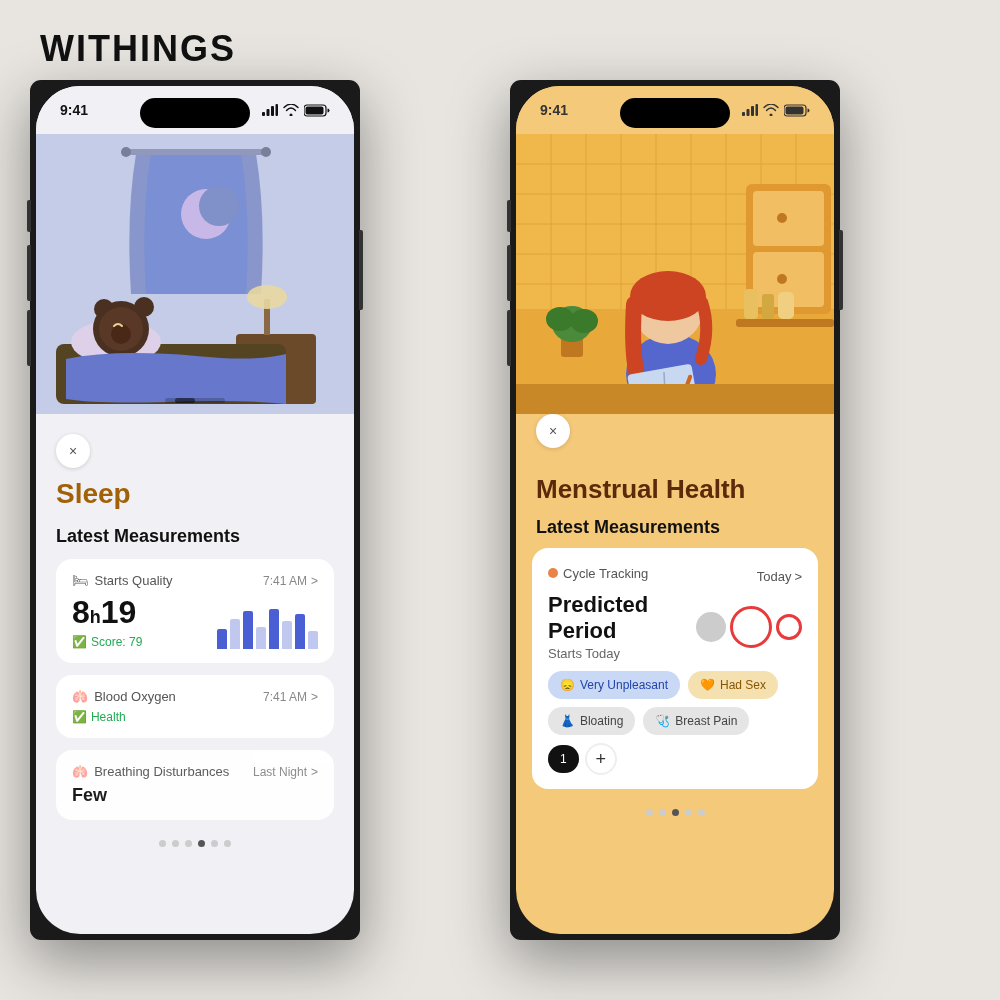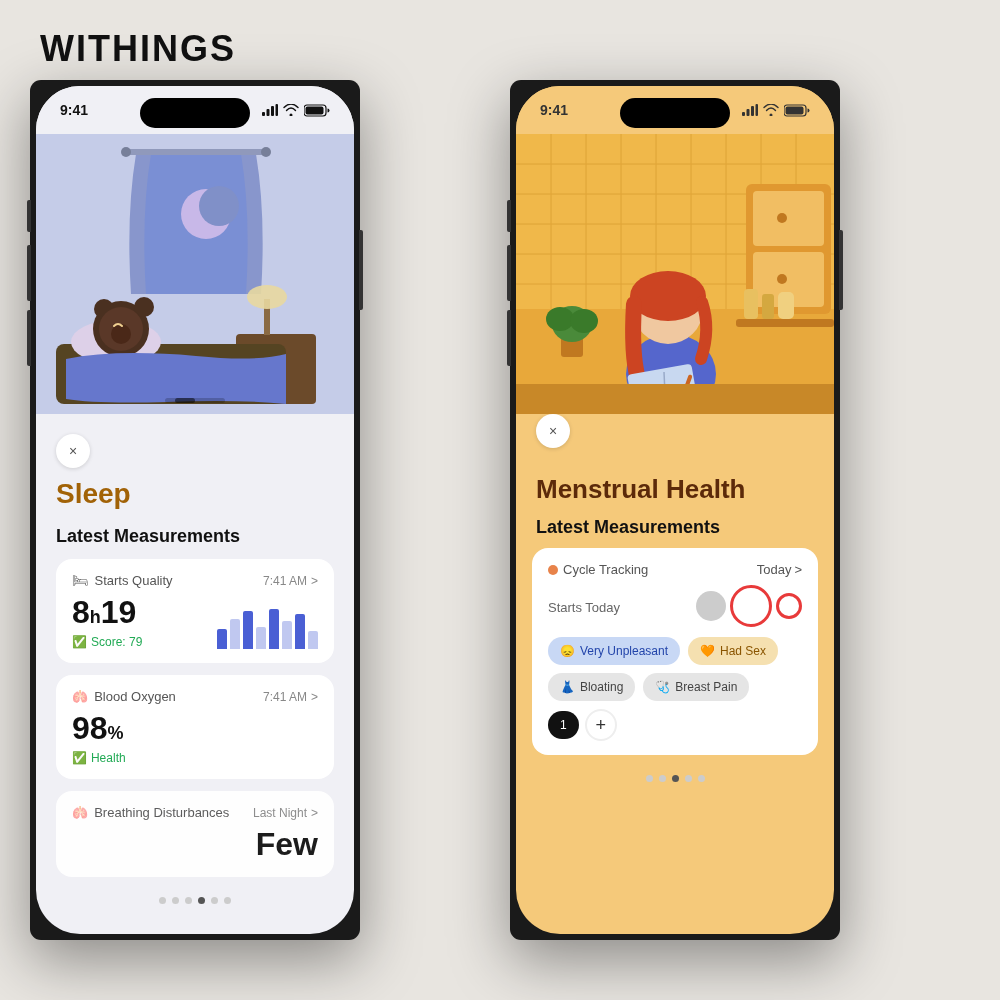--- a/index.html
+++ b/index.html
@@ -529,41 +529,38 @@
           <div class="card-header">
             <div class="card-title">
               <span>🫁</span>
               <span>Blood Oxygen</span>
             </div>
             <div style="display:flex;align-items:center;gap:4px;">
               <span style="font-size:12px;color:#888;">7:41 AM</span>
               <span style="font-size:12px;color:#888;">&gt;</span>
             </div>
           </div>
-          <div class="card-value">
-            <span>98</span><span style="font-size:18px;">%</span>
-          </div>
           <div class="card-score">
             <span>✅</span>
             <span>Health</span>
           </div>
         </div>
 
         <div class="measurement-card" style="opacity:0.95;">
           <div class="card-header">
             <div class="card-title">
               <span>🫁</span>
               <span>Breathing Disturbances</span>
             </div>
             <div style="display:flex;align-items:flex-end;gap:4px;">
               <span style="font-size:12px;color:#888;">Last Night</span>
               <span style="font-size:12px;color:#888;">&gt;</span>
             </div>
           </div>
-          <div style="font-size:32px;font-weight:700;color:#111;text-align:right;">Few</div>
+          <div style="font-size:18px;font-weight:700;color:#111;">Few</div>
         </div>
 
         <div class="page-dots">
           <div class="dot"></div>
           <div class="dot"></div>
           <div class="dot"></div>
           <div class="dot active"></div>
           <div class="dot"></div>
           <div class="dot"></div>
         </div>
@@ -669,28 +666,29 @@
         </div>
         <div class="screen-title-menstrual">Menstrual Health</div>
         <div class="section-label" style="padding: 0 20px; margin-bottom: 10px;">Latest Measurements</div>
 
         <div class="menstrual-card">
           <div class="cycle-header">
             <div class="cycle-label">
               <div class="cycle-dot"></div>
               <span>Cycle Tracking</span>
             </div>
-            <div style="display:flex;align-items:center;gap:3px;">
+            <div style="display:flex;align-items:center;gap:3px;margin-top:7px;">
               <span style="font-size:13px;color:#555;">Today</span>
               <span style="font-size:13px;color:#555;">&gt;</span>
             </div>
           </div>
 
           <div class="cycle-value-row">
             <div class="cycle-value-text">
+              <div class="predicted-period">Predicted Period</div>
               <div class="starts-today">Starts Today</div>
             </div>
             <div class="cycle-circles">
               <div class="circle-gray"></div>
               <div class="circle-red"></div>
               <div class="circle-small-red"></div>
             </div>
           </div>
 
           <div class="symptom-tags">

